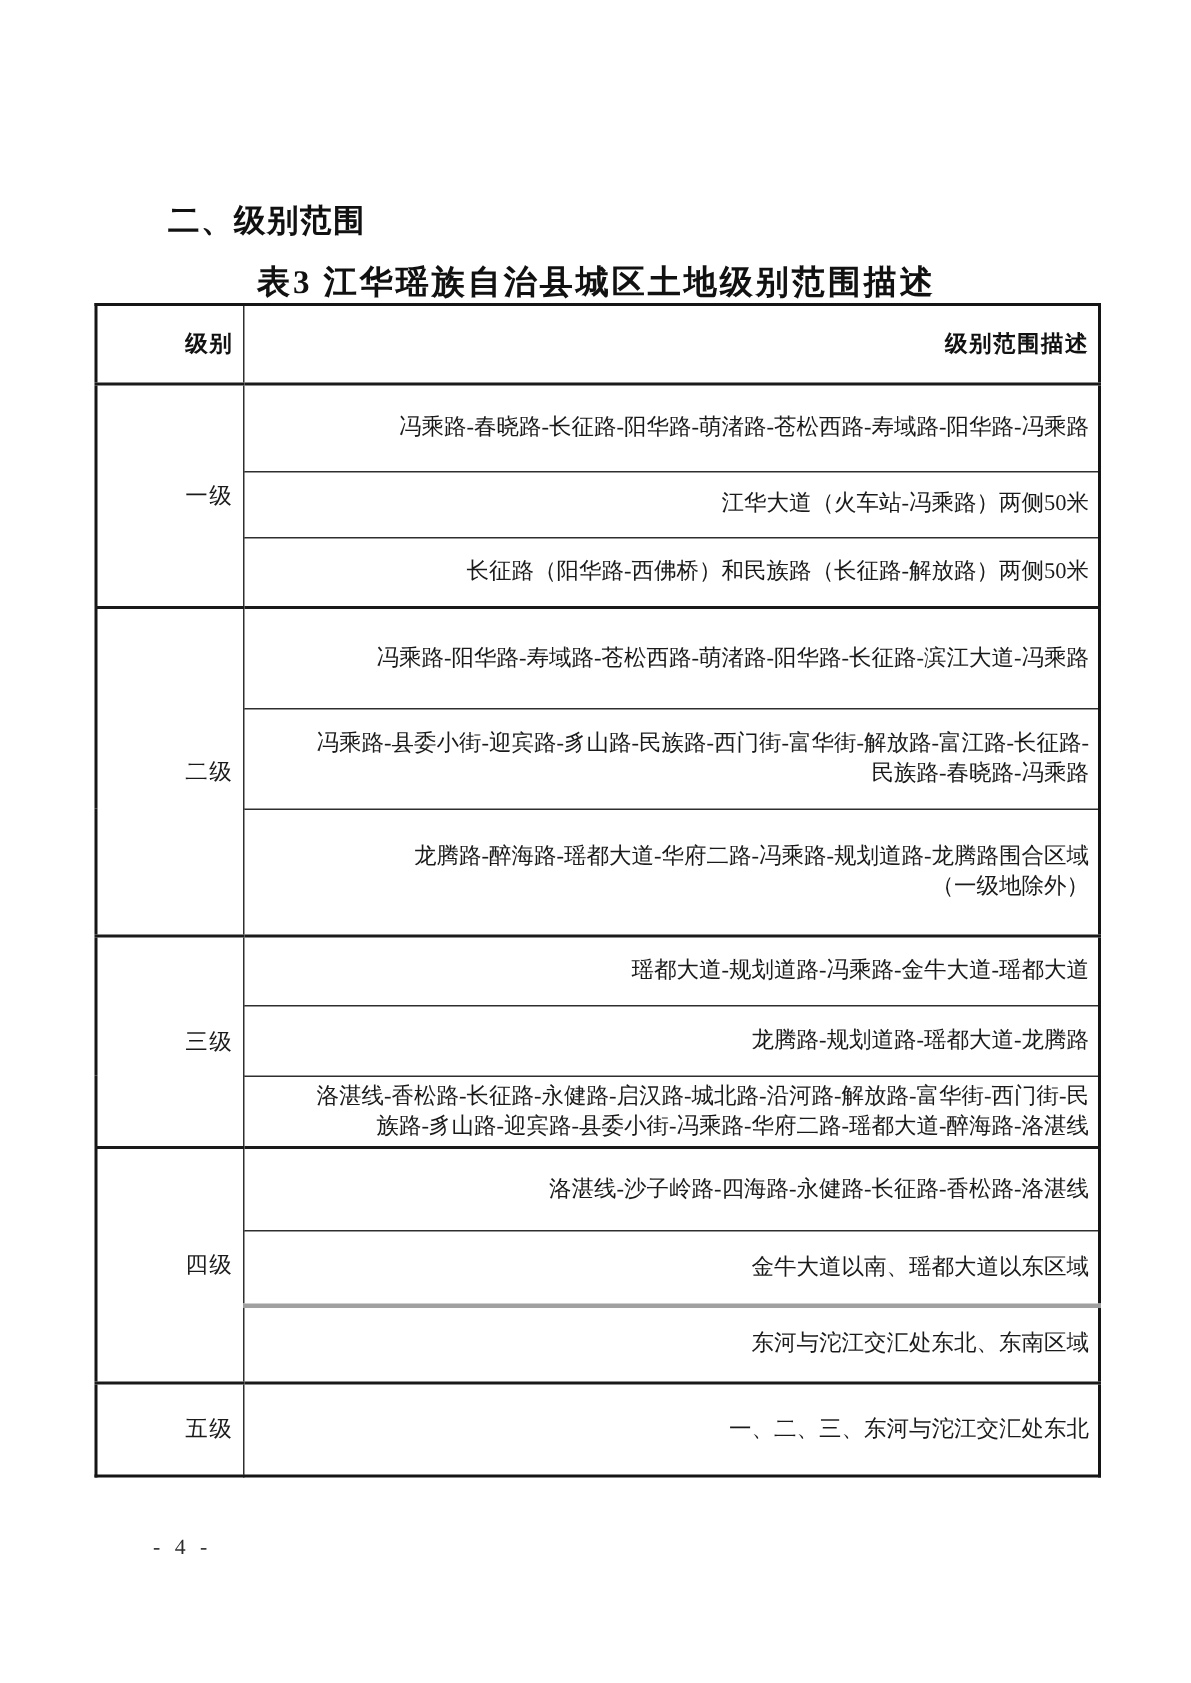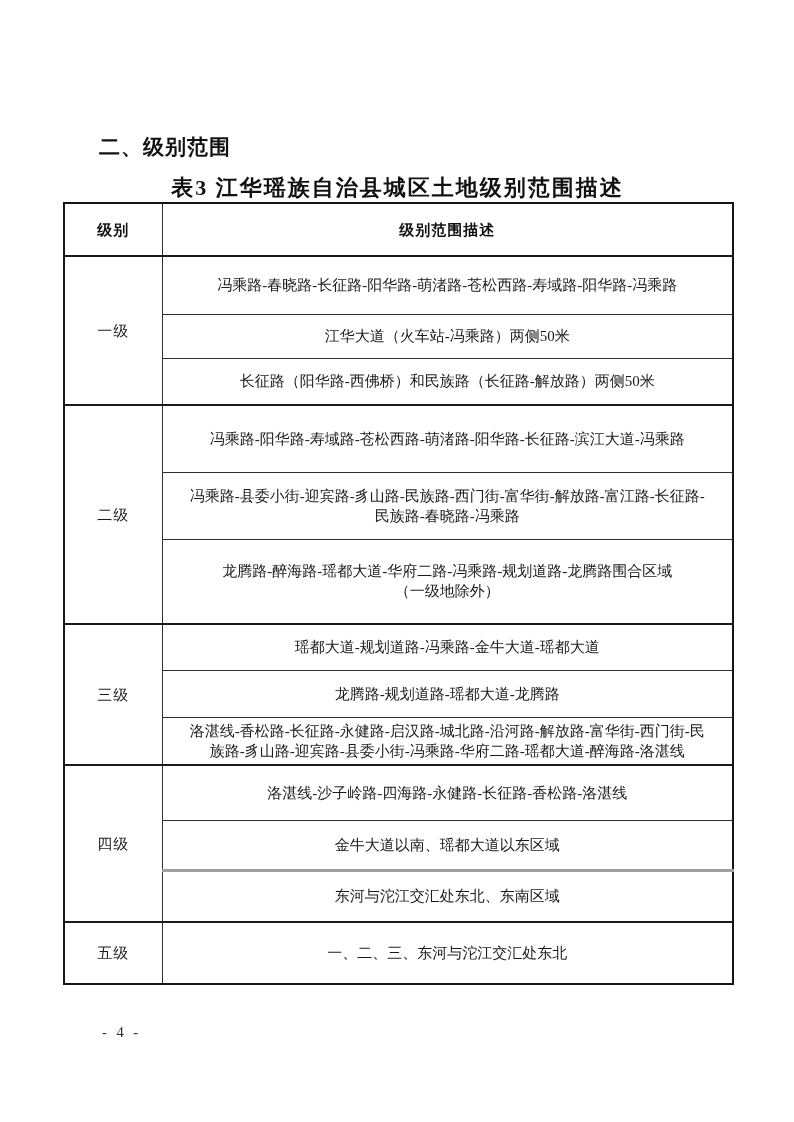--- a/index.html
+++ b/index.html
@@ -8,21 +8,21 @@
   .page {
     position: relative;
     width: 794px;
     height: 1122px;
     background: #ffffff;
     overflow: hidden;
     margin: 0 auto;
   }
   .heading {
     position: absolute;
-    left: 99px;
+    left: 112px;
     top: 133px;
     font-family: "Liberation Sans", "DejaVu Sans", sans-serif;
     font-size: 21px;
     font-weight: bold;
     letter-spacing: 1px;
     color: #111;
   }
   .table-title {
     position: absolute;
     left: 63px;
@@ -41,21 +41,21 @@
     width: 669px;
     border-collapse: collapse;
     table-layout: fixed;
     border: 2px solid #151515;
   }
   table.grade-table col.c1 { width: 98px; }
   table.grade-table col.c2 { width: 571px; }
   table.grade-table th,
   table.grade-table td {
     border: 1px solid #2e2e2e;
-    text-align: center;
+    text-align: right;
     vertical-align: middle;
     font-size: 15px;
     line-height: 20px;
     padding: 2px 6px;
     white-space: pre-line;
   }
   table.grade-table th {
     font-family: "Liberation Sans", "DejaVu Sans", sans-serif;
     font-size: 15px;
     font-weight: bold;

